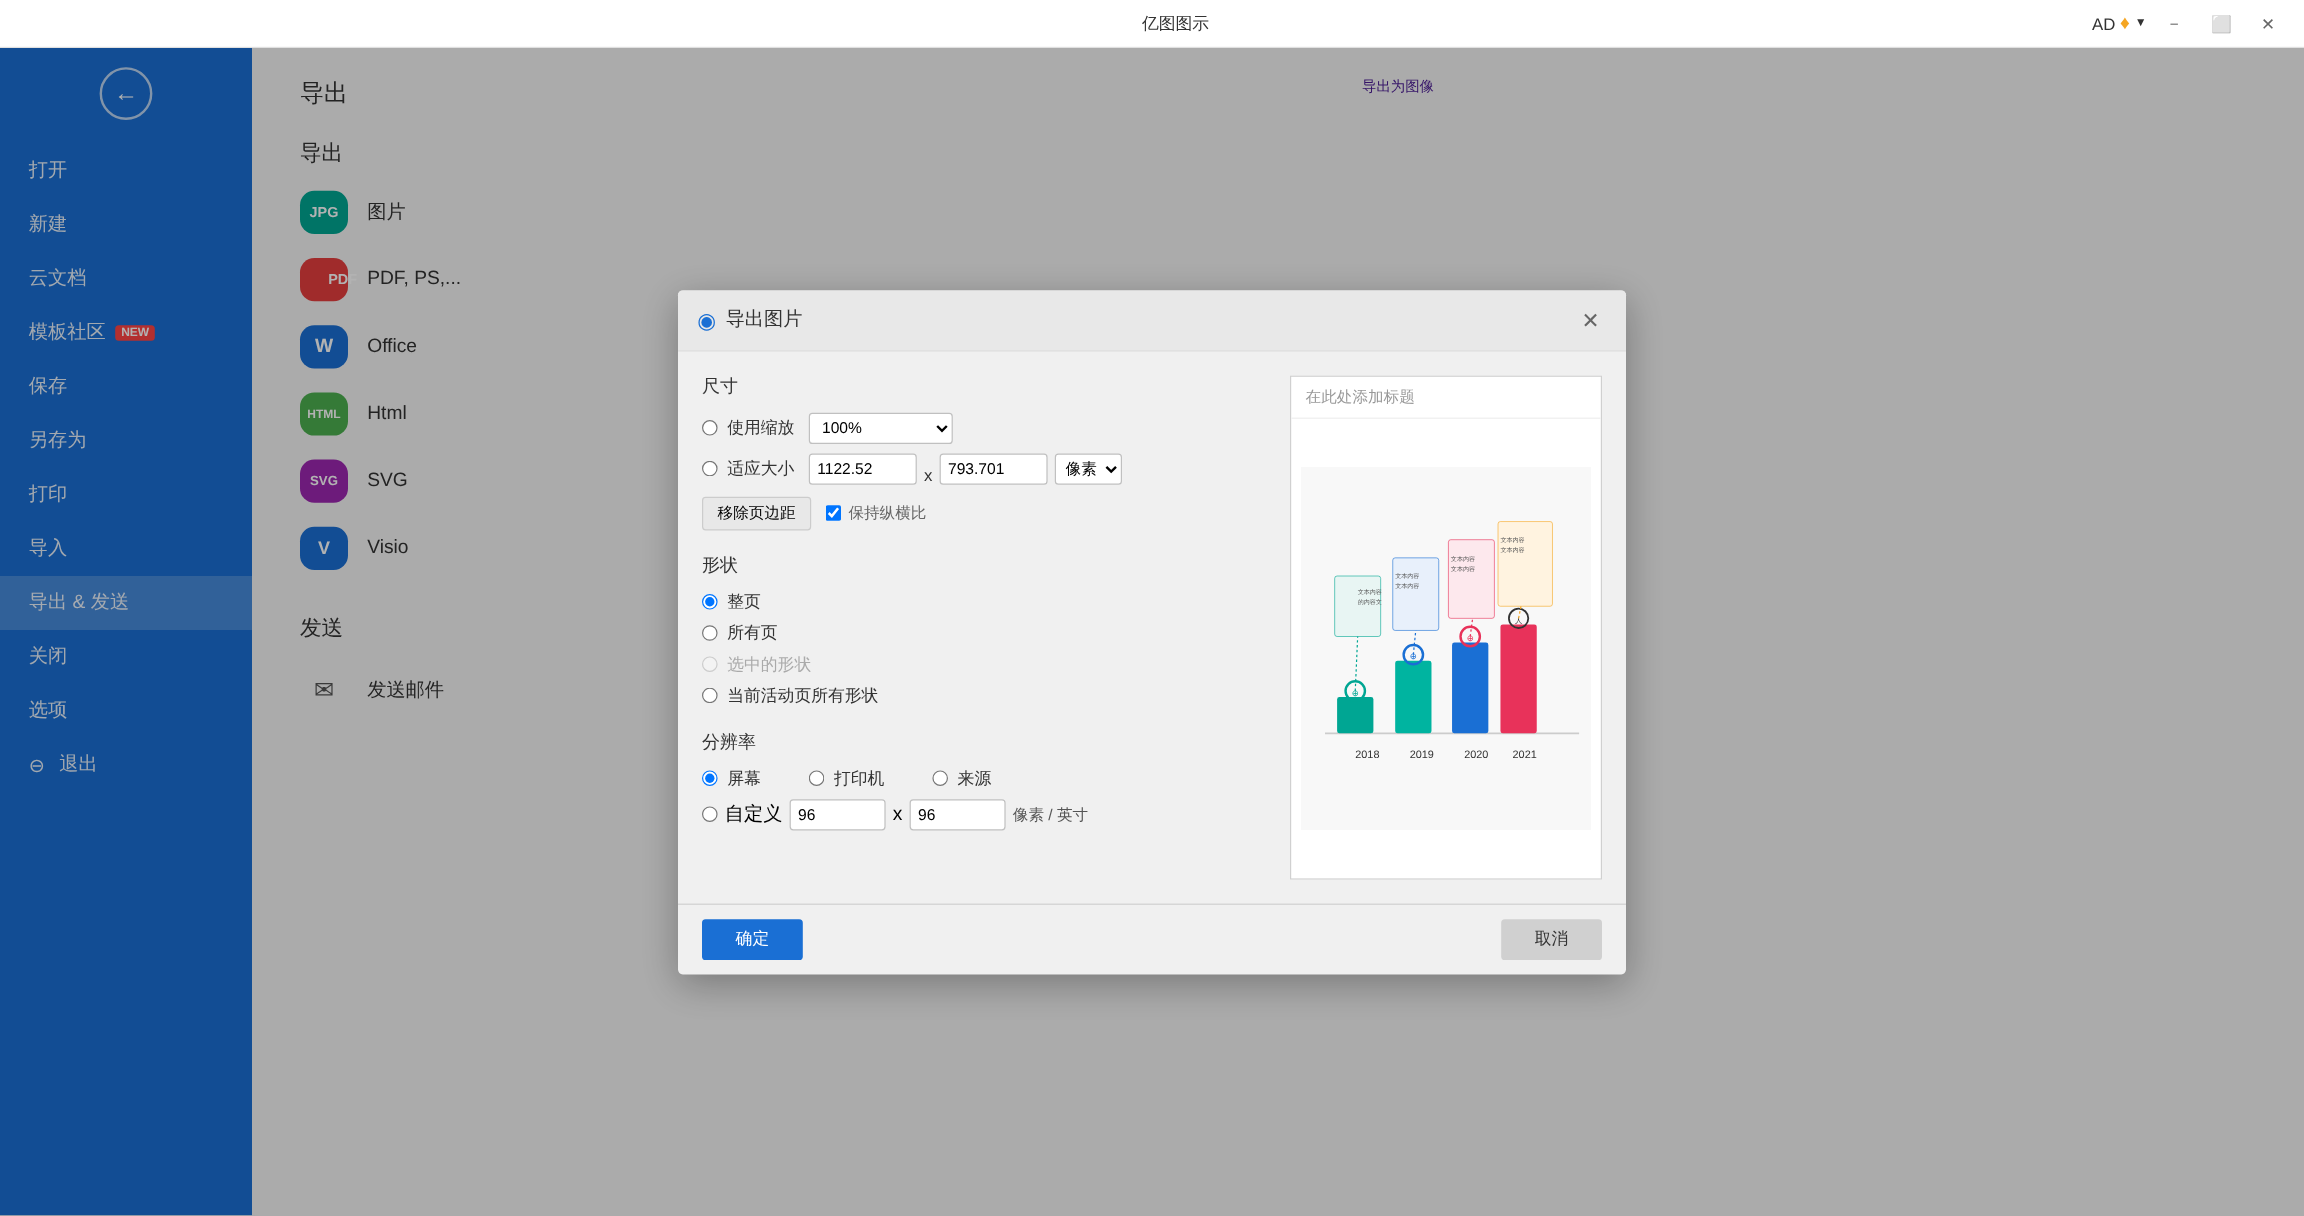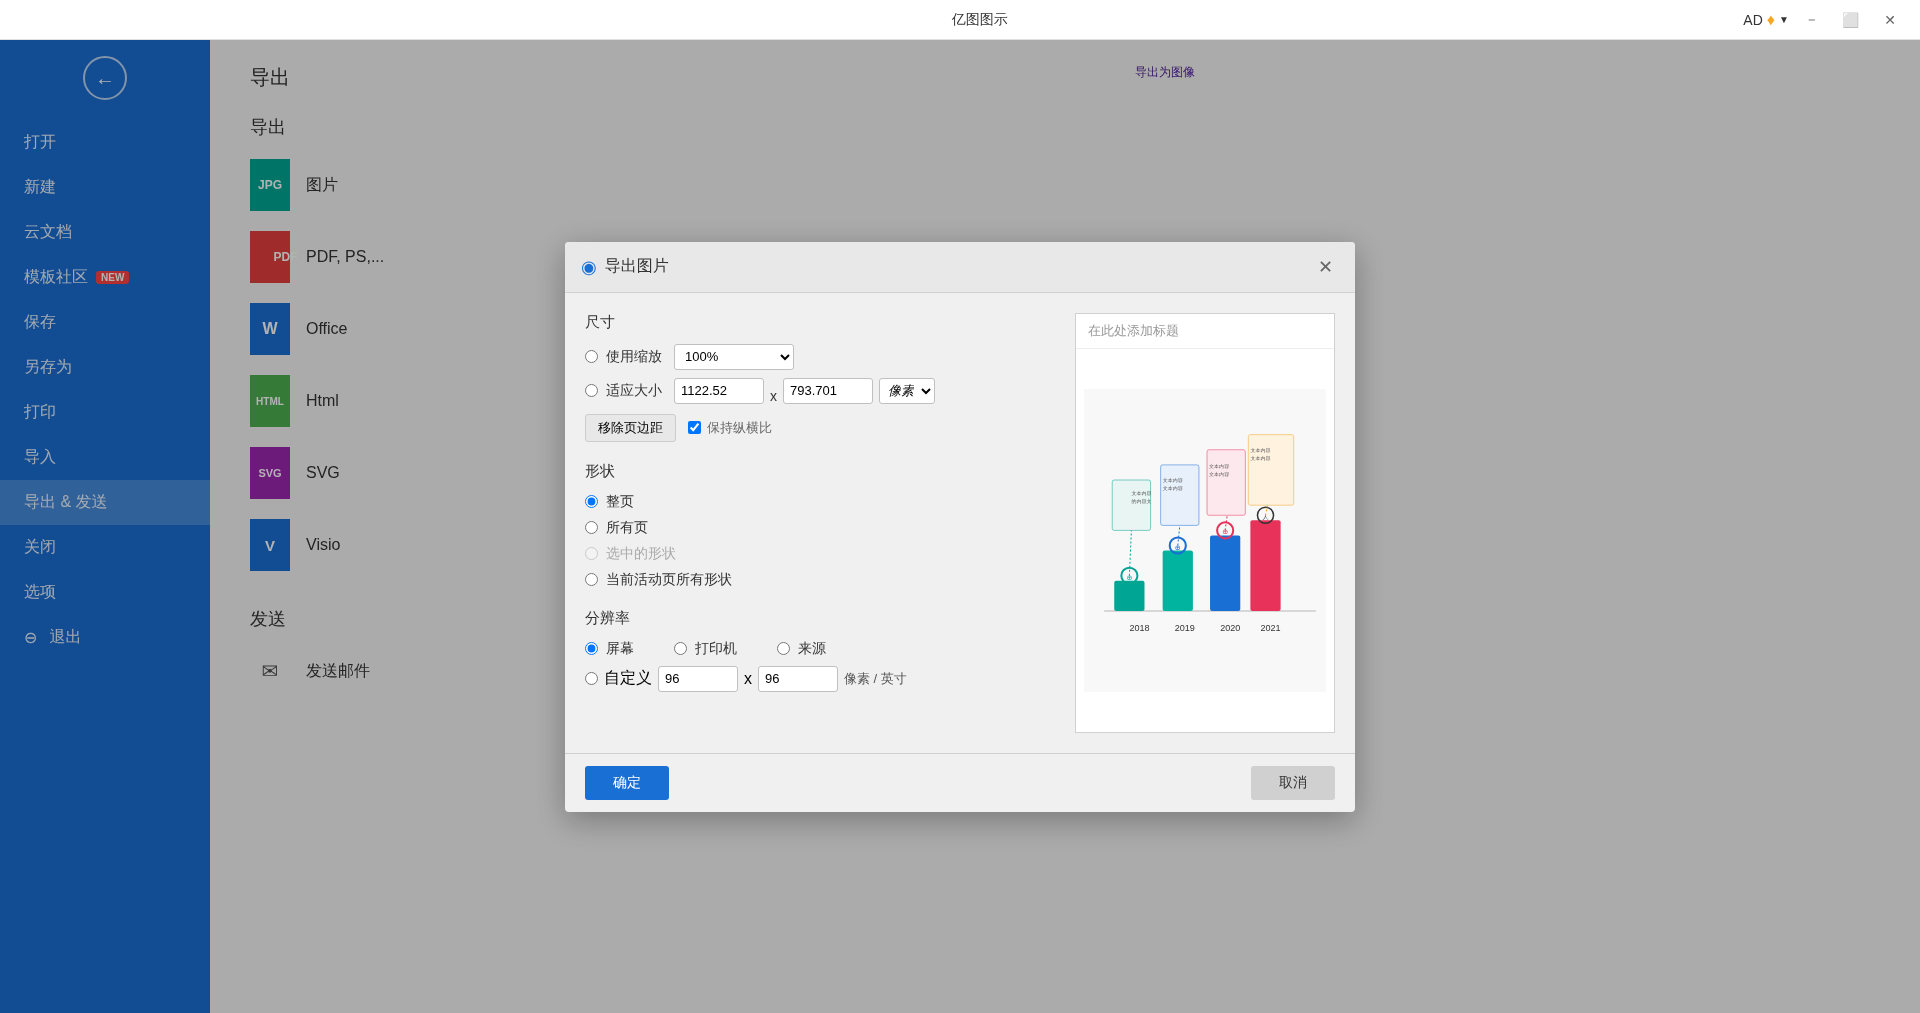--- a/index.html
+++ b/index.html
@@ -85,22 +85,22 @@
     .section-label { font-size: 18px; color: #333; font-weight: 500; margin-bottom: 16px; }
     .export-items { display: flex; flex-direction: column; gap: 12px; }
     .export-item {
       display: flex;
       align-items: center;
       gap: 16px;
       cursor: pointer;
       padding: 4px 0;
     }
     .export-item-icon {
-      width: 40px; height: 52px;
-      border-radius: 0;
+      width: 40px; height: 36px;
+      border-radius: 12px;
       display: flex; align-items: center; justify-content: center;
       font-size: 12px; font-weight: bold; color: white;
     }
     .icon-jpg { background: #00a693; }
     .icon-pdf { background: #e53e3e; padding-left: 31px; }
     .icon-office { background: #1a6fd4; }
     .icon-html { background: #4caf50; }
     .icon-svg { background: #9c27b0; }
     .icon-visio { background: #1a6fd4; }
     .export-item-label { font-size: 16px; color: #333; }
@@ -193,21 +193,20 @@
       font-size: 13px;
       background: #fff;
     }
     .size-select {
       height: 26px;
       border: 1px solid #c0c0c0;
       border-radius: 3px;
       padding: 2px 4px;
       font-size: 13px;
       background: #fff;
-      font-style: italic;
     }
     .scale-input-row { display: flex; align-items: center; gap: 6px; margin-left: 4px; }
     .scale-select {
       width: 120px; height: 26px;
       border: 1px solid #c0c0c0;
       border-radius: 3px;
       padding: 2px 6px;
       font-size: 13px;
       background: #fff;
     }

